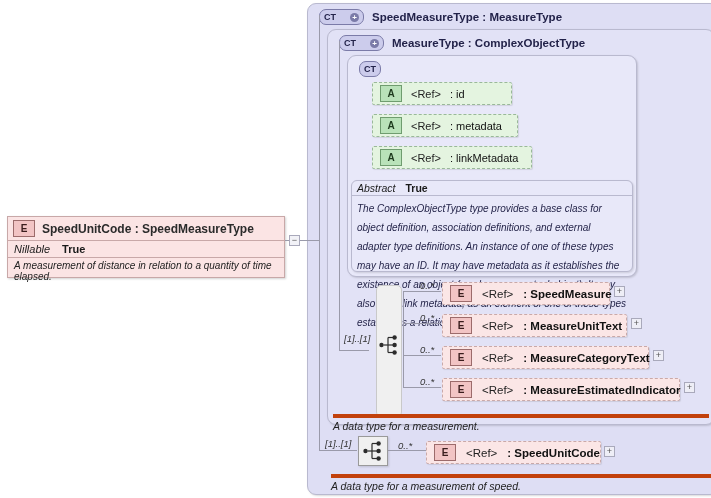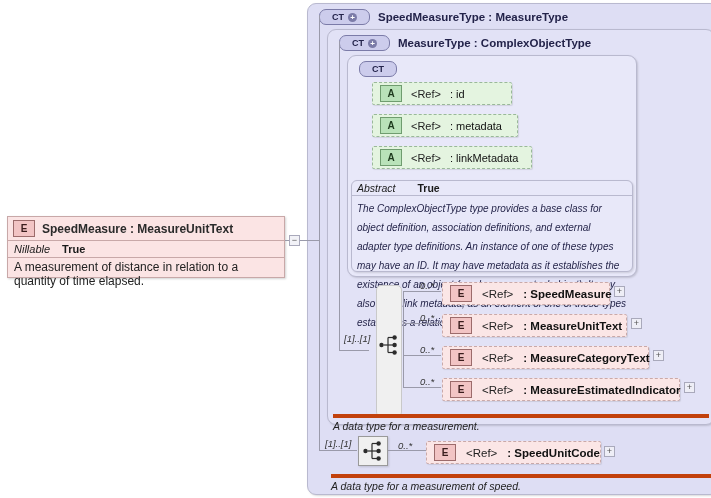--- a/index.html
+++ b/index.html
@@ -26,33 +26,33 @@
     width:20px;height:15px;font-size:10px;font-weight:bold;
     border:1px solid #9c6b6b;background:#f2c4c4;color:#3a1d1d;
     line-height:1;flex:none;
   }
   .badge.a{border-color:#6f9c6f;background:#b9e2b9;color:#1d3a1d;}
   .ttl{font-weight:bold;font-size:12px;color:#2b2b2b;white-space:nowrap;}
   .rowsep{border-top:1px solid #c8a8a8;}
   .proprow{display:flex;gap:12px;padding:2px 6px;font-size:11px;}
   .proprow .k{font-style:italic;}
   .proprow .v{font-weight:bold;}
-  .docrow{padding:2px 6px 3px 6px;font-size:12px;color:#222;}
+  .docrow{padding:2px 6px 3px 6px;font-style:italic;font-size:10px;color:#222;}
 
   
   .panel{
     background:#dedef4;border:1px solid #b9b9cf;border-radius:9px;
     box-shadow:1px 1px 2px rgba(0,0,0,.15);
   }
   .panel.p2{background:#e2e2f6;}
   .panel.p3{background:#e8e8f9;}
   .phead{display:flex;align-items:center;gap:8px;padding:4px 8px;}
   .ctbadge{
-    display:inline-flex;align-items:center;justify-content:center;gap:4px;
-    height:14px;padding:0 12px;border:1px solid #7b7ba8;border-radius:7px;
+    display:inline-flex;align-items:center;justify-content:center;gap:14px;
+    height:14px;padding:0 4px;border:1px solid #7b7ba8;border-radius:7px;
     background:#ccccec;color:#23234a;font-size:9px;font-weight:bold;line-height:1;
     flex:none;
   }
   .ctbadge .plus{
     display:inline-block;width:9px;height:9px;border-radius:50%;
     background:#7b7ba8;color:#fff;font-size:8px;line-height:9px;text-align:center;
   }
   .ptitle{font-weight:bold;font-size:11.5px;color:#23234a;white-space:nowrap;}
 
   
@@ -76,21 +76,21 @@
   .refrow .nm{font-weight:bold;font-size:11.5px;color:#111;}
 
   .expander{
     width:11px;height:11px;border:1px solid #a9a9bb;background:#eeeef6;
     font-size:9px;line-height:9px;text-align:center;color:#555;
     display:inline-block;
   }
 
   .card{font-style:italic;font-size:9.5px;color:#333;white-space:nowrap;}
 
-  .absrow{display:flex;gap:22px;padding:1px 5px;font-size:10.5px;
+  .absrow{display:flex;gap:10px;padding:1px 5px;font-size:10.5px;
           border-bottom:1px solid #b9b9cf;}
   .absrow .k{font-style:italic;}
   .absrow .v{font-weight:bold;}
   .docblock{
     font-style:italic;font-size:10px;line-height:19px;color:#25254a;
     padding:3px 5px 4px 5px;
   }
   .infobox{
     background:#e8e8f9;border:1px solid #b9b9cf;border-radius:6px;
     box-shadow:1px 1px 2px rgba(0,0,0,.12);
@@ -250,21 +250,21 @@
   <span class="ref">&lt;Ref&gt;</span>
   <span class="nm">: SpeedUnitCode</span>
 </div>
 <div class="abs expander" style="left:604px;top:446px;">+</div>
 
 <div class="abs footdoc" style="left:331px;top:474px;width:396px;">A data type for a measurement of speed.</div>
 
 <div class="abs elembox" style="left:7px;top:216px;width:278px;height:62px;">
   <div class="ehead">
     <span class="badge">E</span>
-    <span class="ttl">SpeedMeasure : MeasureUnitText</span>
+    <span class="ttl">SpeedUnitCode : SpeedMeasureType</span>
   </div>
   <div class="rowsep"></div>
   <div class="proprow">
     <span class="k">Nillable</span>
     <span class="v">True</span>
   </div>
   <div class="rowsep"></div>
   <div class="docrow">A measurement of distance in relation to a quantity of time elapsed.</div>
 </div>
 

